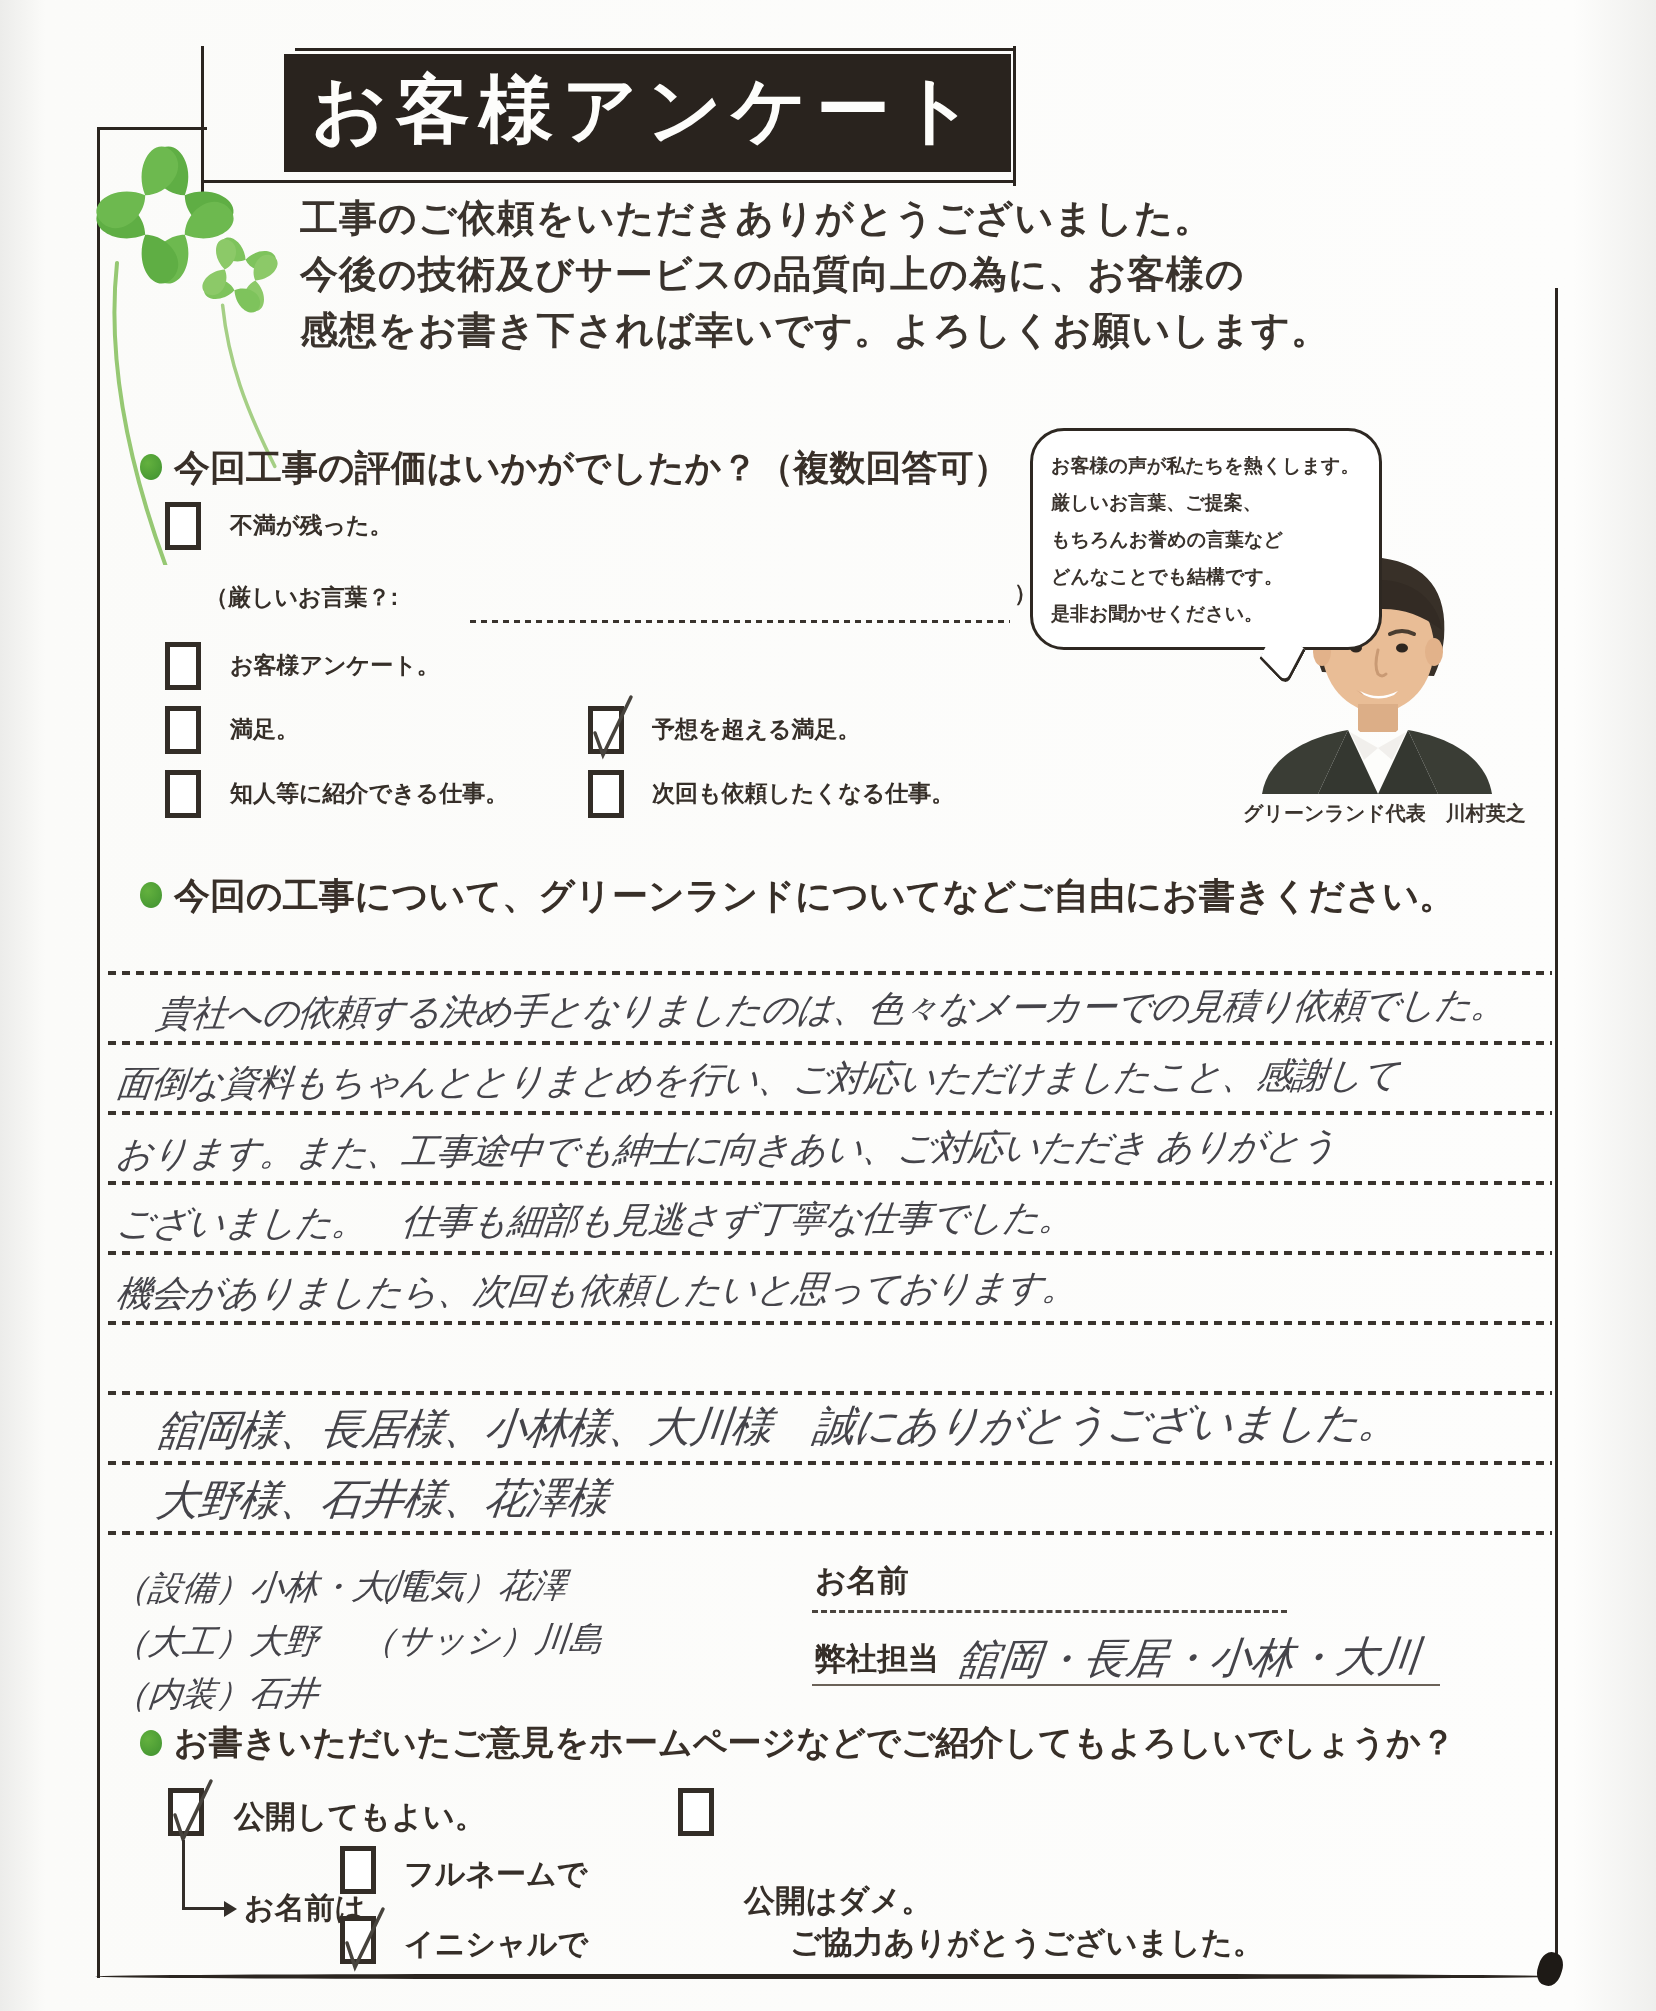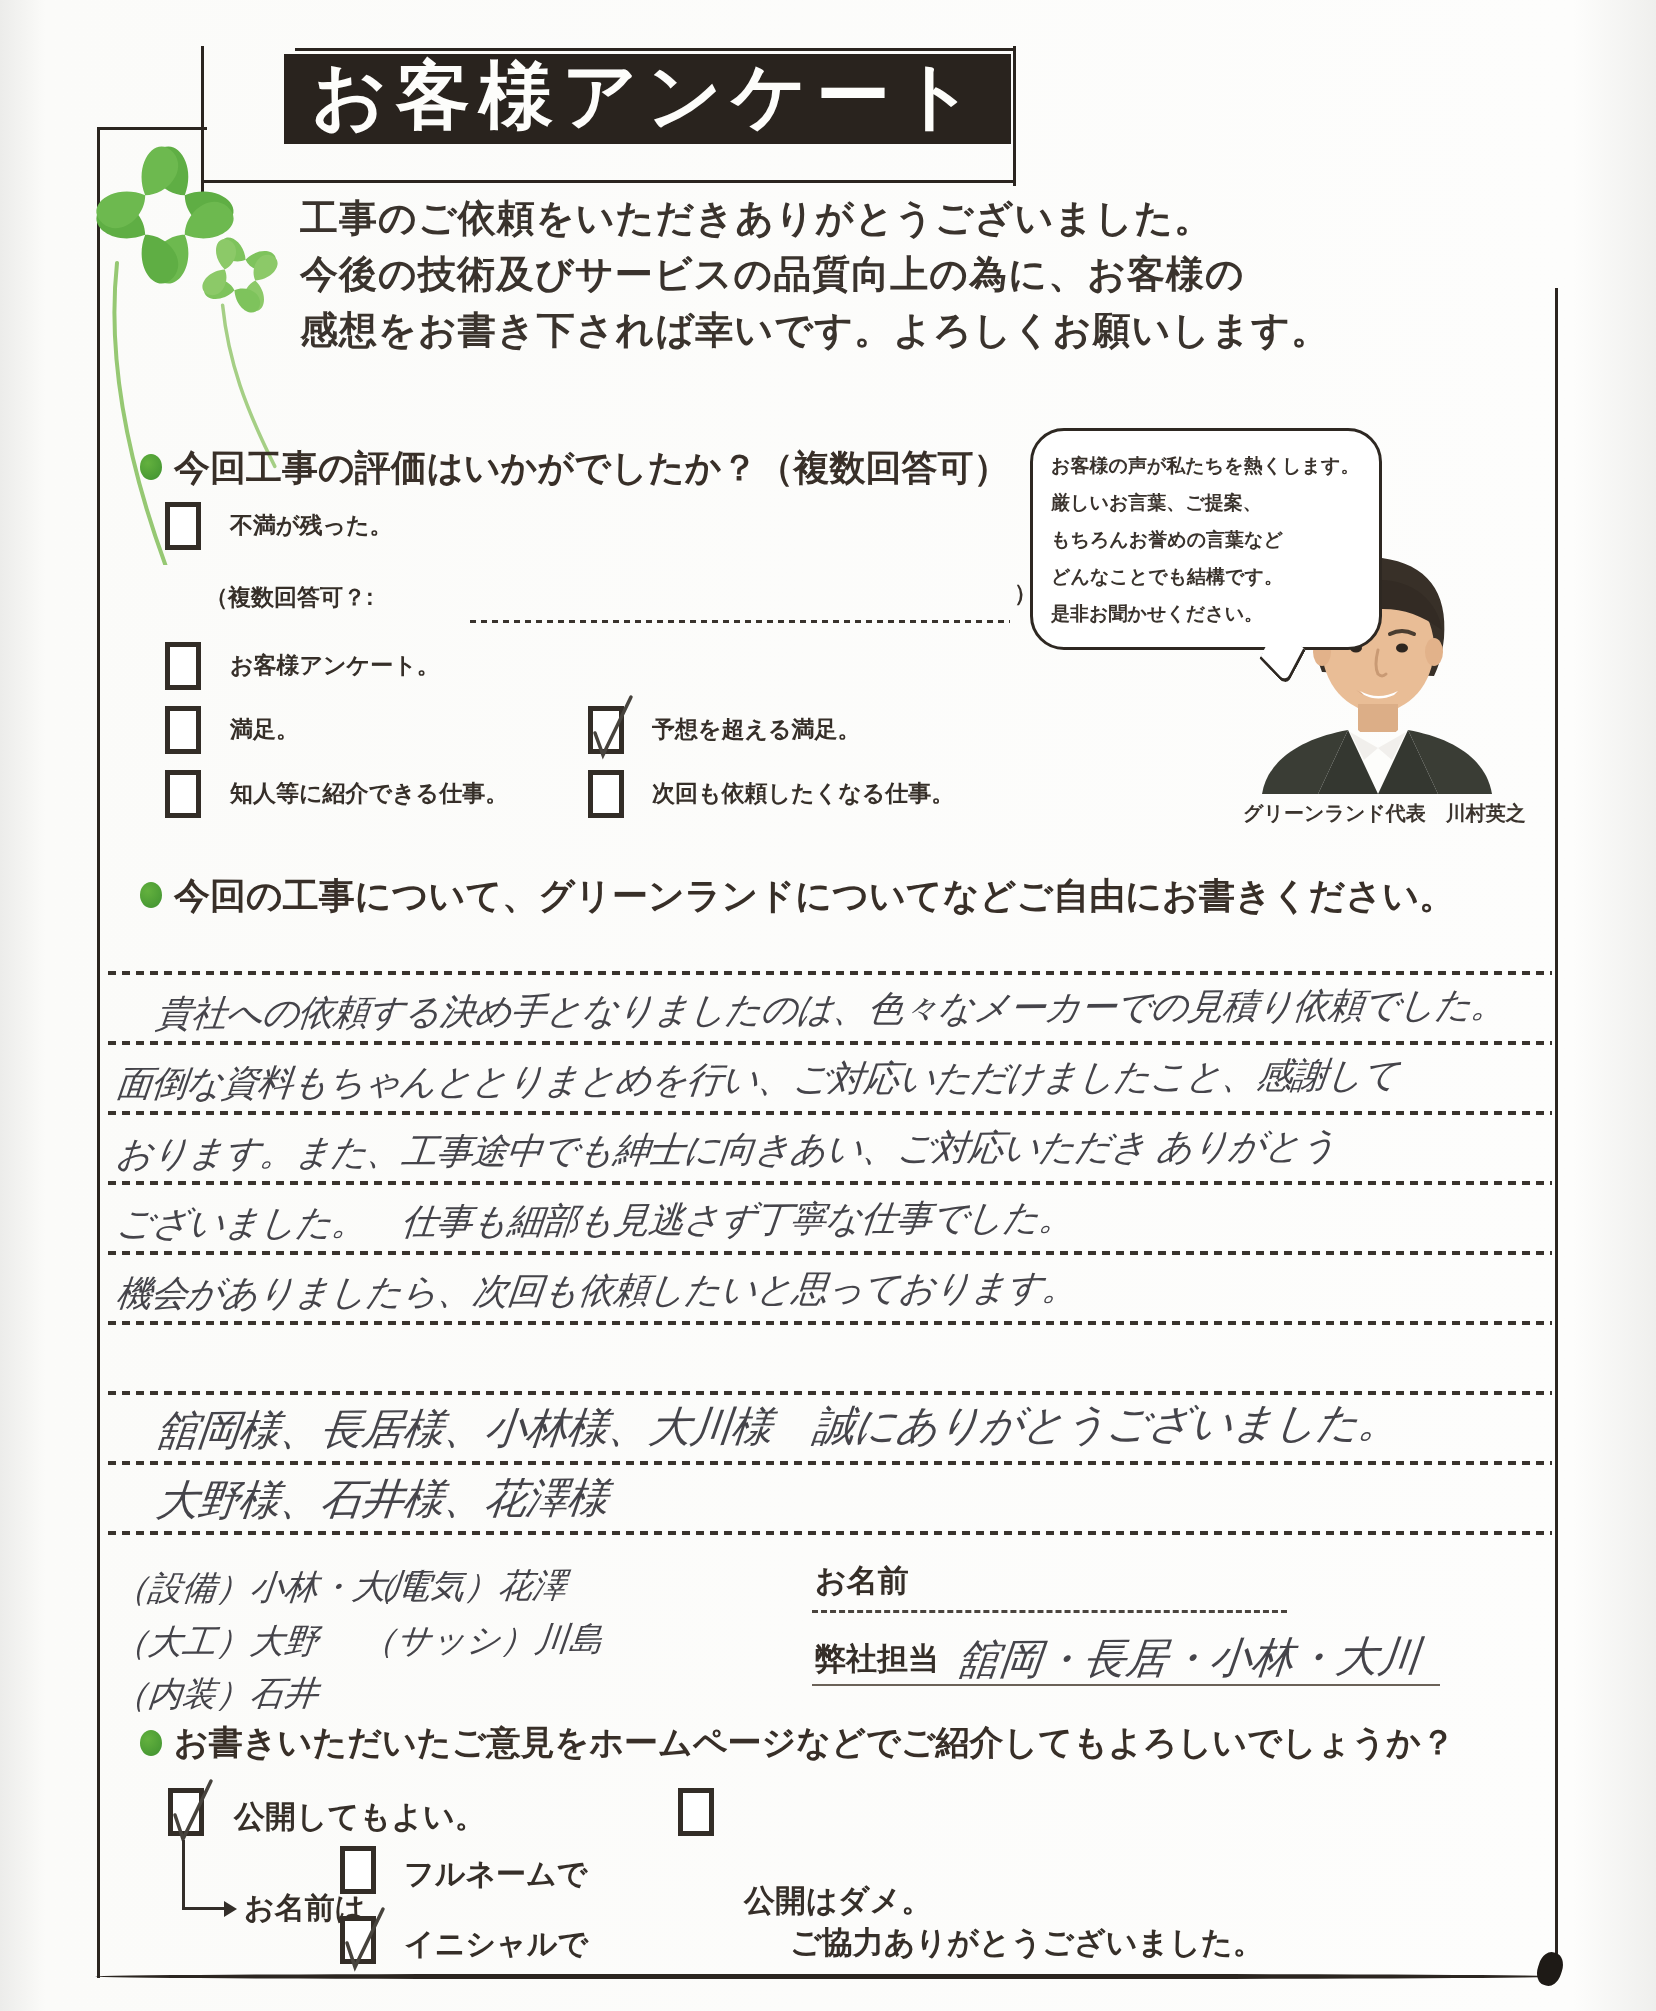--- a/index.html
+++ b/index.html
@@ -7,21 +7,21 @@
     position:relative;width:1656px;height:2011px;margin:0 auto;
     background:linear-gradient(90deg,#ececea 0,#fbfbf9 45px,#fdfdfc 95%,#efefed 100%);
     font-family:"Liberation Sans","DejaVu Sans",sans-serif;
     color:#3a332d;overflow:hidden;
   }
   .abs{position:absolute;}
   
   .frame-line{position:absolute;background:#2b2520;}
   
   .banner{
-    position:absolute;left:285px;top:55px;width:725px;height:88px;
+    position:absolute;left:285px;top:55px;width:725px;height:116px;
     background:#29231e;display:flex;align-items:center;justify-content:center;
     box-shadow:0 0 0 1px #29231e;
   }
   .banner-title{
     color:#fdfdfb;font-size:74px;font-weight:bold;letter-spacing:9px;
     white-space:nowrap;transform:translateY(-2px);
   }
   
   .intro{left:300px;top:190px;font-size:38px;line-height:56px;font-weight:600;
     letter-spacing:1px;white-space:nowrap;}
@@ -142,21 +142,21 @@
   </div>
 
   <div class="bullet" style="left:140px;top:454px;"></div>
   <div class="q-heading" style="left:174px;top:444px;">今回工事の評価はいかがでしたか？（複数回答可）</div>
 
   <div class="checkbox" style="left:165px;top:502px;">
     
   </div>
   <div class="opt-label" style="left:230px;top:510px;">不満が残った。</div>
 
-  <div class="opt-label" style="left:205px;top:582px;font-weight:600;">（複数回答可？:</div>
+  <div class="opt-label" style="left:205px;top:582px;font-weight:600;">（厳しいお言葉？:</div>
   <div class="dotline thin" style="left:470px;top:620px;width:540px;"></div>
   <div class="opt-label hand" style="left:480px;top:582px;"></div>
   <div class="opt-label" style="left:1014px;top:578px;font-weight:600;">）</div>
 
   <div class="checkbox" style="left:165px;top:642px;">
     
   </div>
   <div class="opt-label" style="left:230px;top:650px;">お客様アンケート。</div>
 
   <div class="checkbox" style="left:165px;top:706px;">

